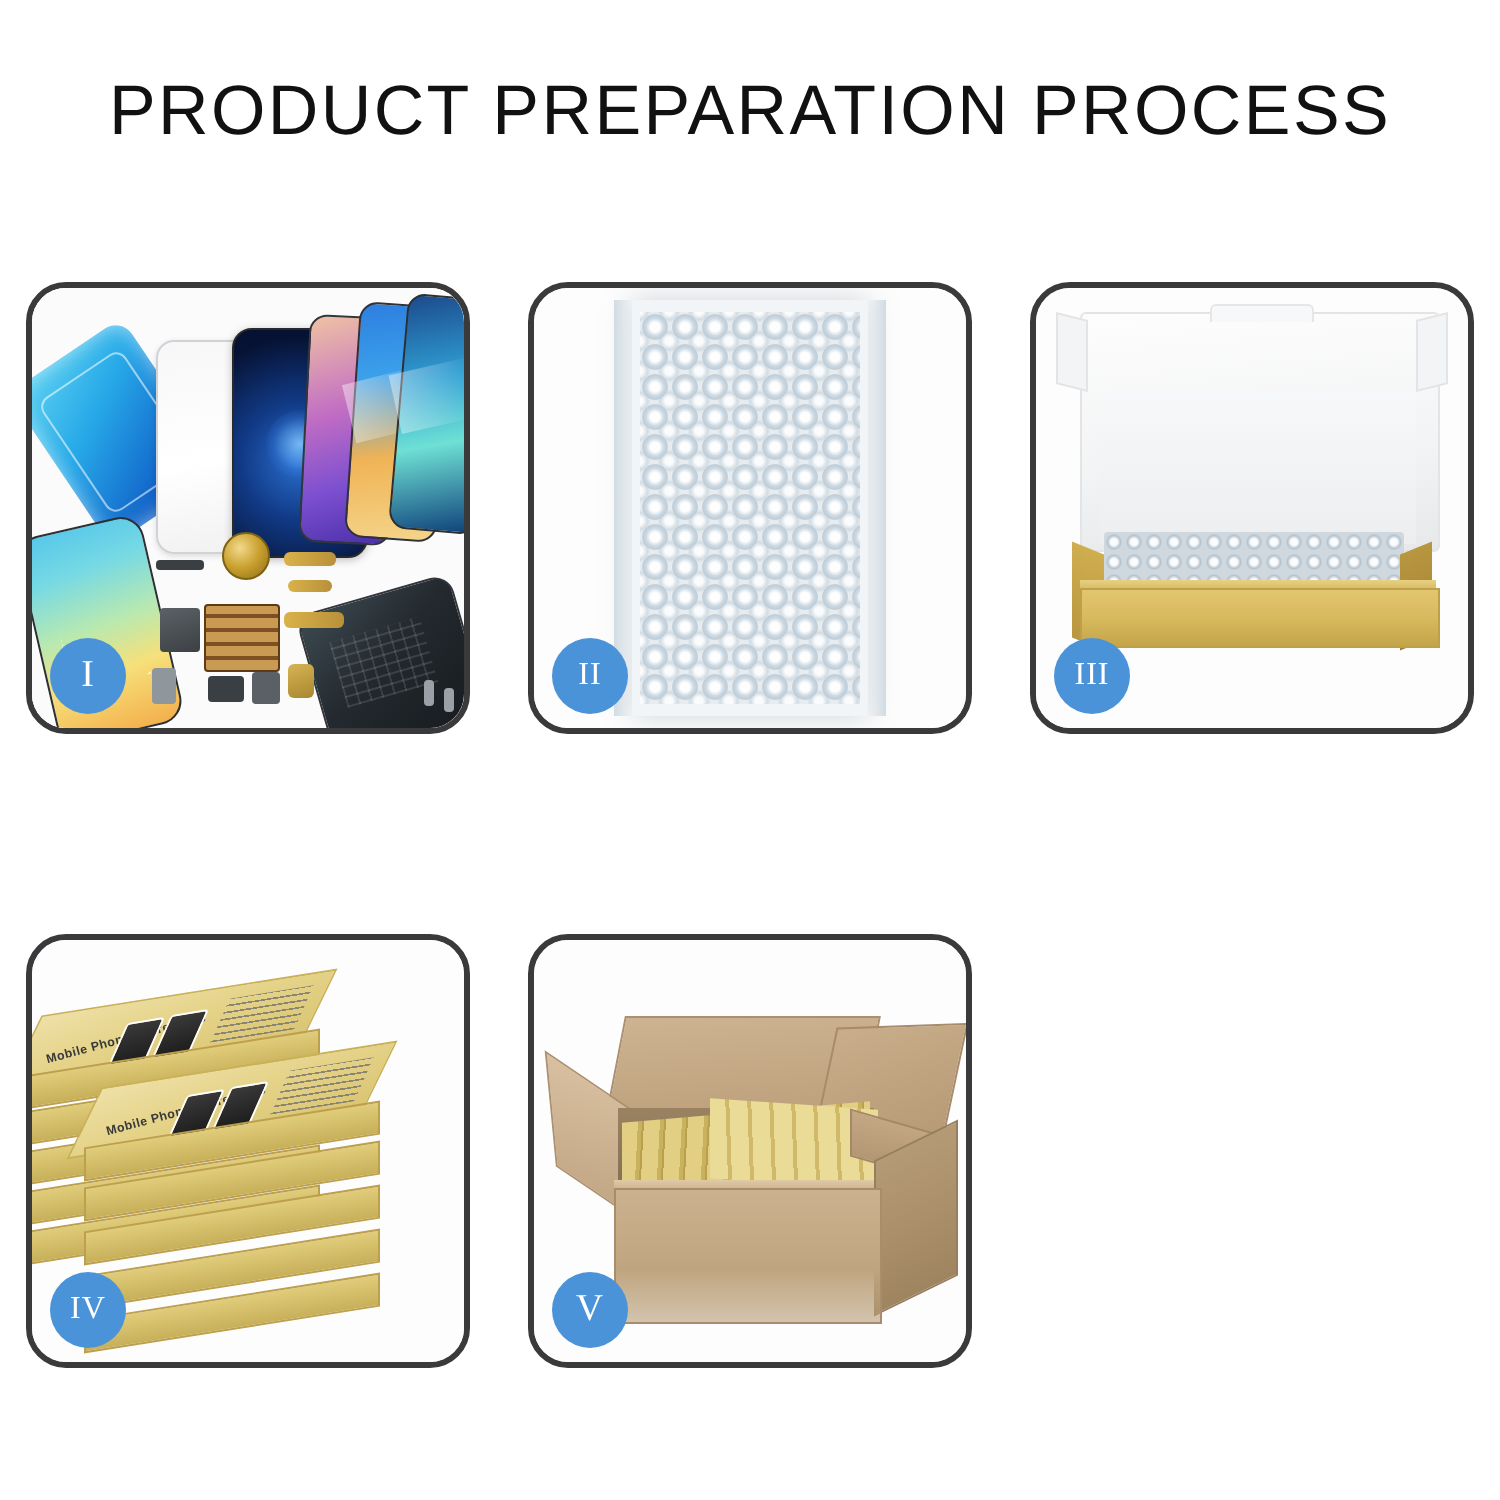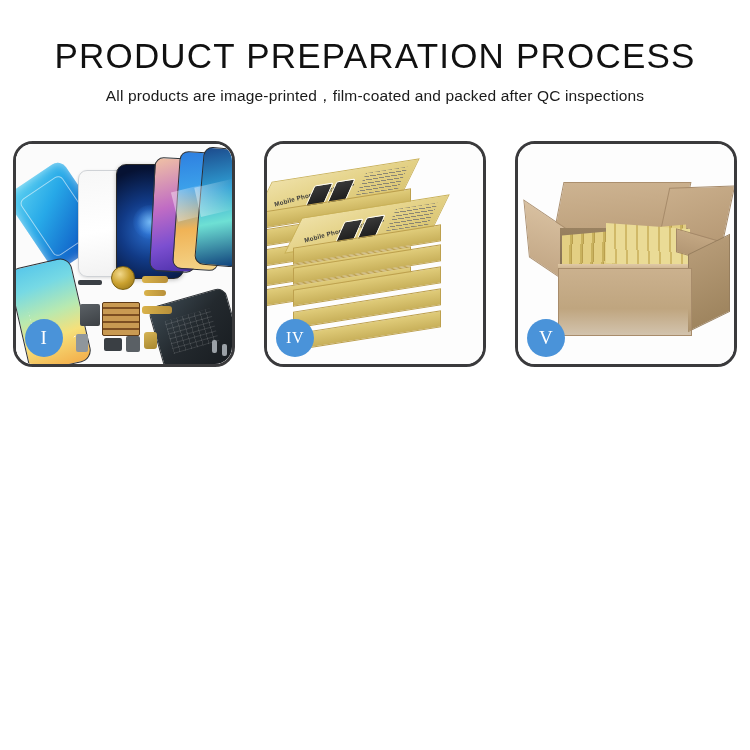--- a/index.html
+++ b/index.html
@@ -392,21 +392,20 @@
     background: linear-gradient(180deg, rgba(255,255,255,.55), rgba(235,235,235,.2));
     transform: rotate(-8deg);
     filter: blur(.6px);
   }
 </style>
 </head>
 <body>
 
 <div class="header">
   <h1 class="title">PRODUCT PREPARATION PROCESS</h1>
-  <p class="subtitle">All products are image-printed，film-coated and packed after QC inspections</p>
 </div>
 
 <div class="grid">
 
   <div class="panel">
     <div class="stage">
       <div class="p1-bg"></div>
       <div class="adh"></div>
       <div class="pscreen"></div>
       <div class="pdark"></div>
@@ -425,21 +424,45 @@
       <div class="part" style="left:60px;top:190px;width:12px;height:18px;border-radius:2px;background:#8f969c;"></div>
       <div class="part" style="left:88px;top:194px;width:18px;height:13px;border-radius:2px;"></div>
       <div class="part" style="left:110px;top:192px;width:14px;height:16px;border-radius:2px;background:#5a6065;"></div>
       <div class="part" style="left:128px;top:188px;width:13px;height:17px;border-radius:3px;background:linear-gradient(160deg,#d6b455,#a8872f);"></div>
       <div class="part lt" style="left:196px;top:196px;width:5px;height:13px;border-radius:2px;"></div>
       <div class="part lt" style="left:206px;top:200px;width:5px;height:12px;border-radius:2px;"></div>
     </div>
     <div class="badge">I</div>
   </div>
 
-
+  <div class="panel">
+    <div class="stage">
+      <div class="bw-sheet">
+        <div class="bw-edge-l"></div>
+        <div class="bw-edge-r"></div>
+        <div class="bw-bub"></div>
+      </div>
+    </div>
+    <div class="badge wide">II</div>
+  </div>
+
+  <div class="panel">
+    <div class="stage">
+      <div class="m3-lid"></div>
+      <div class="m3-lidflap-l"></div>
+      <div class="m3-lidflap-r"></div>
+      <div class="m3-inner"></div>
+      <div class="m3-bub"></div>
+      <div class="m3-sideL"></div>
+      <div class="m3-sideR"></div>
+      <div class="m3-rim"></div>
+      <div class="m3-front"></div>
+    </div>
+    <div class="badge wide">III</div>
+  </div>
 
   <div class="panel">
     <div class="stage">
 
       <div class="st st-top" style="left:-4px; top:26px;"></div>
       <div class="lbl" style="left:6px; top:46px; transform: rotate(-15deg);">Mobile Phone Spare Parts</div>
       <div class="lbl-thumb" style="left:42px; top:40px; transform: skew(-24deg,-9deg);"></div>
       <div class="lbl-thumb" style="left:64px; top:36px; transform: skew(-24deg,-9deg);"></div>
       <div class="lbl-lines" style="left:94px; top:26px; transform: skew(-24deg,-9deg);"></div>
       <div class="st st-front" style="left:-4px; top:56px;"></div>

